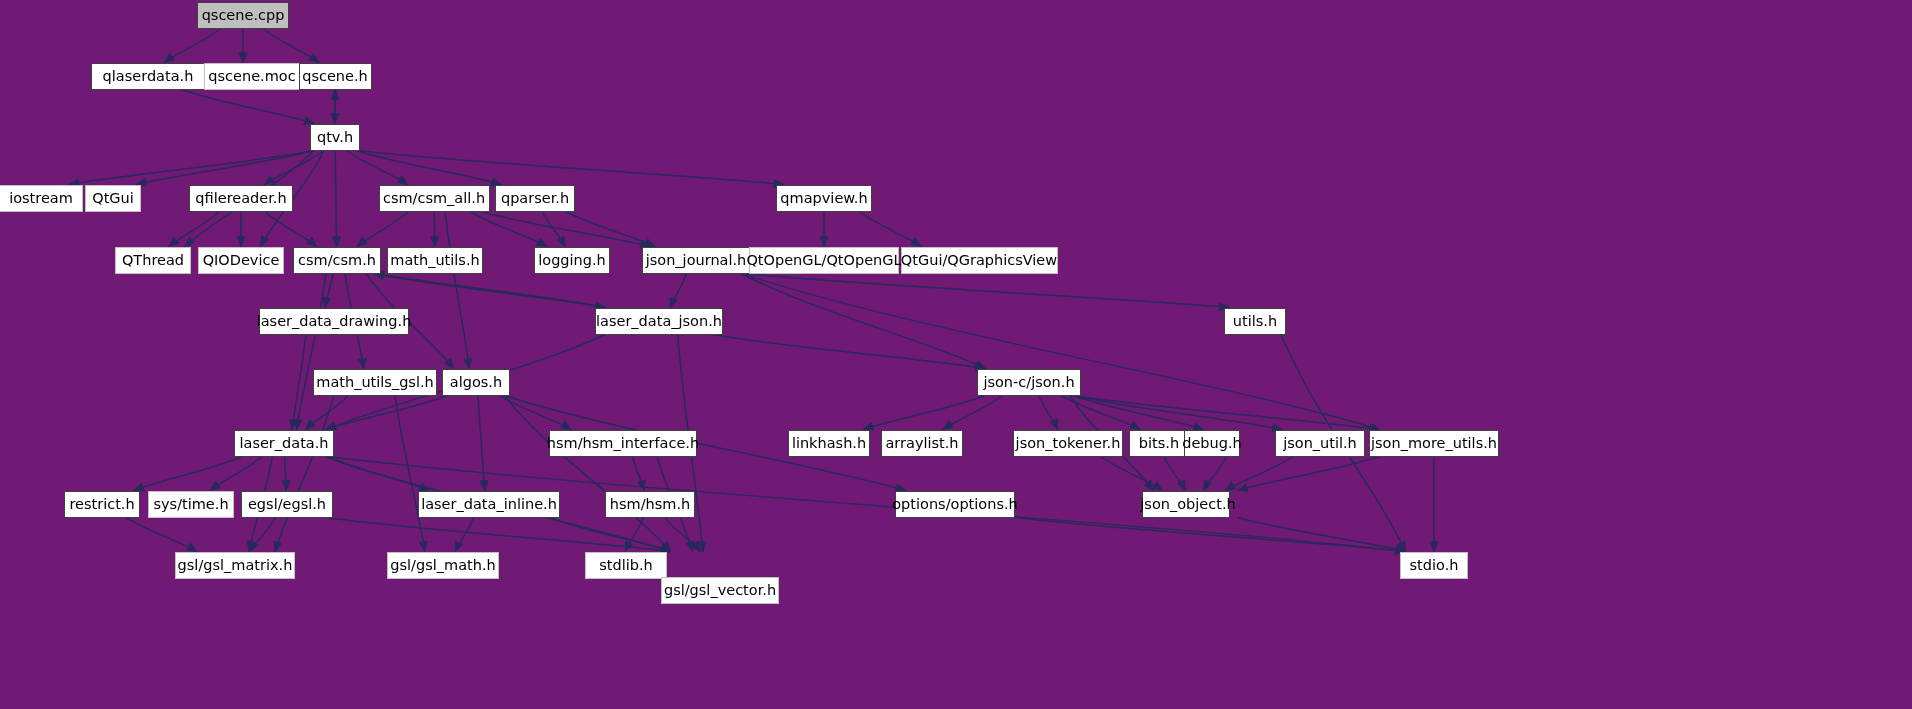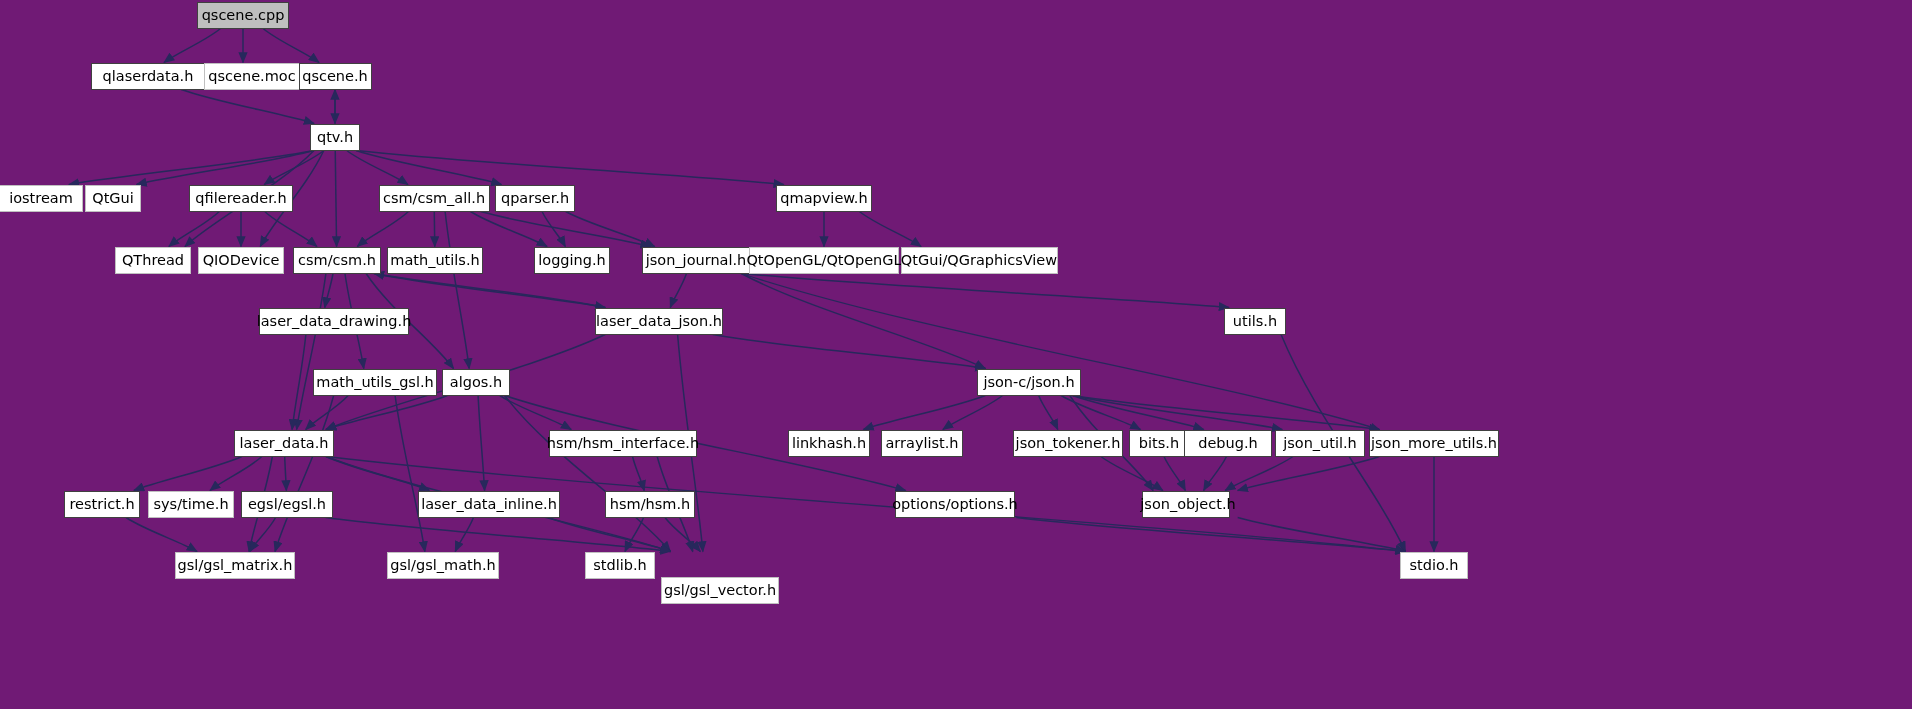--- a/index.html
+++ b/index.html
@@ -225,21 +225,21 @@
       </div>
       <div class="node solid" style="left: 881px; top: 429.5px; width: 82px;">
         <span>arraylist.h</span>
       </div>
       <div class="node solid" style="left: 1013px; top: 429.5px; width: 110px;">
         <span>json_tokener.h</span>
       </div>
       <div class="node solid" style="left: 1129px; top: 429.5px; width: 60px;">
         <span>bits.h</span>
       </div>
-      <div class="node solid" style="left: 1184px; top: 429.5px; width: 88px;">
+      <div class="node solid" style="left: 1184px; top: 429.5px; width: 56px;">
         <span>debug.h</span>
       </div>
       <div class="node solid" style="left: 1275px; top: 429.5px; width: 90px;">
         <span>json_util.h</span>
       </div>
       <div class="node solid" style="left: 1369px; top: 429.5px; width: 130px;">
         <span>json_more_utils.h</span>
       </div>
       <div class="node solid" style="left: 64px; top: 490.5px; width: 76px;">
         <span>restrict.h</span>
@@ -261,21 +261,21 @@
       </div>
       <div class="node solid" style="left: 1142px; top: 490.5px; width: 88px; padding-left: 11px;">
         <span>json_object.h</span>
       </div>
       <div class="node " style="left: 175px; top: 551.5px; width: 120px;">
         <span>gsl/gsl_matrix.h</span>
       </div>
       <div class="node " style="left: 387px; top: 551.5px; width: 112px;">
         <span>gsl/gsl_math.h</span>
       </div>
-      <div class="node " style="left: 585px; top: 551.5px; width: 70px;">
+      <div class="node " style="left: 585px; top: 551.5px; width: 82px;">
         <span>stdlib.h</span>
       </div>
       <div class="node " style="left: 661px; top: 551.5px; width: 118px; margin-top: 25px;">
         <span>gsl/gsl_vector.h</span>
       </div>
       <div class="node " style="left: 1400px; top: 551.5px; width: 68px;">
         <span>stdio.h</span>
       </div>
     </div>
 </div>

